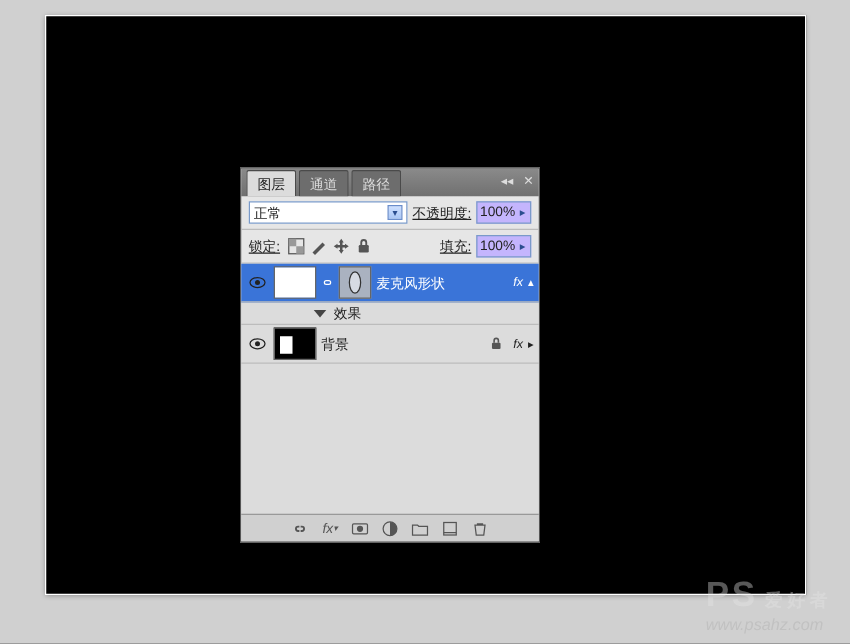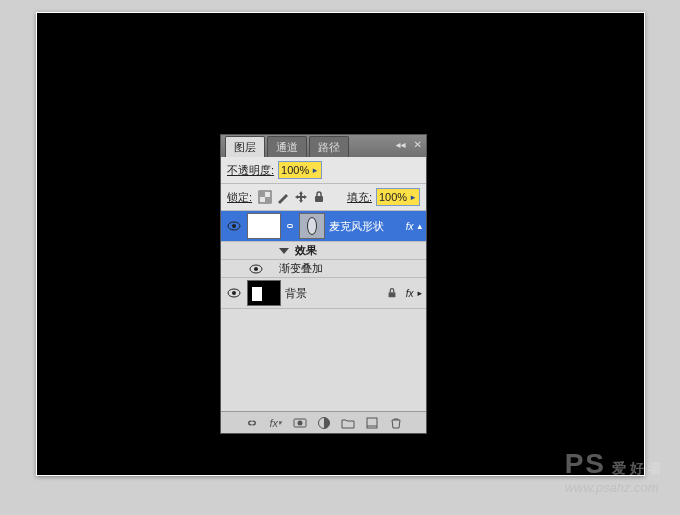--- a/index.html
+++ b/index.html
@@ -17,25 +17,24 @@
     left: 36px; top: 12px;
     width: 609px; height: 464px;
     background: #000;
     border: 1px solid #fff;
     box-shadow: 0 1px 4px rgba(0,0,0,.35);
   }
   
   .panel {
     position: absolute;
     left: 192px; top: 134px;
-    width: 207px;
+    width: 240px;
     background: #e6e6e6;
     border: 1px solid #555;
     box-shadow: 4px 4px 8px rgba(0,0,0,.5);
-    margin-left: 28px;
   }
   
   .titlebar {
     height: 22px;
     background: linear-gradient(#8a8a8a,#707070);
     display: flex;
     align-items: flex-end;
     padding: 0 4px;
     position: relative;
   }
@@ -86,21 +85,21 @@
   .dropdown .arrow {
     width: 12px; height: 12px;
     background: linear-gradient(#cfe1ff,#a9c6f5);
     border: 1px solid #6a8dcb;
     display: flex; align-items: center; justify-content: center;
     font-size: 8px; color: #2a4d8f;
   }
   .label { white-space: nowrap; text-decoration: underline; }
   .pct-input {
     width: 44px; height: 18px;
-    background: #fde047;
+    background: #c4b5fd;
     border: 1px solid #7a9ac9;
     display: flex; align-items: center;
     padding: 0 2px;
     justify-content: flex-end;
     gap: 2px;
   }
   .pct-input span:last-child {
     width: 8px; text-align: center; color: #2a4d8f; font-size: 9px;
   }
   .lock-icons {
@@ -161,21 +160,21 @@
   }
   .sub-row {
     display: flex;
     align-items: center;
     padding: 1px 4px 1px 58px;
     border-bottom: 1px solid #bcbcbc;
     gap: 6px;
     font-size: 11px;
     color: #222;
   }
-  .sub-row.header { font-weight: bold; }
+  .sub-row.header { font-weight: normal; }
   .sub-row .disc {
     display:inline-block; width:0; height:0;
     border-left:5px solid transparent; border-right:5px solid transparent;
     border-top:6px solid #444;
   }
   .sub-eye {
     width:14px; height:14px; margin-left:-30px; margin-right:10px;
     display:flex; align-items:center; justify-content:center;
   }
   .bg-thumb {
@@ -207,21 +206,21 @@
     padding: 0 6px;
     color:#555;
   }
   .panel-footer svg, .panel-footer .ico {
     width:14px; height:14px;
     display:flex; align-items:center; justify-content:center;
   }
   
   .watermark {
     position: absolute;
-    right: 14px; bottom: 20px;
+    right: 14px; bottom: 8px;
     text-align: left;
     color: #c0d6eb;
     opacity: .7;
   }
   .watermark .logo {
     font-family: Arial, sans-serif;
     font-size: 28px;
     font-weight: bold;
     letter-spacing: 2px;
     color:#e6e6e6;
@@ -241,20 +240,24 @@
     <div class="tab active">图层</div>
     <div class="tab">通道</div>
     <div class="tab">路径</div>
     <div class="titlebar-right">
       <span>◂◂</span>
       <span>✕</span>
     </div>
   </div>
 
   <div class="opt-row">
+    <div class="dropdown">
+      <span>正常</span>
+      <span class="arrow">▾</span>
+    </div>
     <span class="label">不透明度:</span>
     <div class="pct-input">
       <span>100%</span>
       <span>▸</span>
     </div>
   </div>
 
   <div class="opt-row">
     <span class="label">锁定:</span>
     <div class="lock-icons">
@@ -313,29 +316,20 @@
       <span>麦克风形状</span>
       <span style="flex:1"></span>
       <span class="fx">fx</span>
       <span style="font-size:9px;">▴</span>
     </div>
 
     <div class="sub-row header">
       <span class="disc"></span>
       <span>效果</span>
     </div>
-    <div class="sub-row">
-      <div class="sub-eye">
-        <svg viewBox="0 0 14 10" width="14" height="10">
-            <ellipse cx="7" cy="5" rx="6" ry="4" fill="none" stroke="#222"></ellipse>
-            <circle cx="7" cy="5" r="2" fill="#222"></circle>
-          </svg>
-      </div>
-      <span>渐变叠加</span>
-    </div>
 
     <div class="layer-row">
       <div class="eye">
         <svg viewBox="0 0 14 10">
             <ellipse cx="7" cy="5" rx="6" ry="4" fill="none" stroke="#222"></ellipse>
             <circle cx="7" cy="5" r="2" fill="#222"></circle>
           </svg>
       </div>
       <div class="bg-thumb"></div>
       <span>背景</span>

